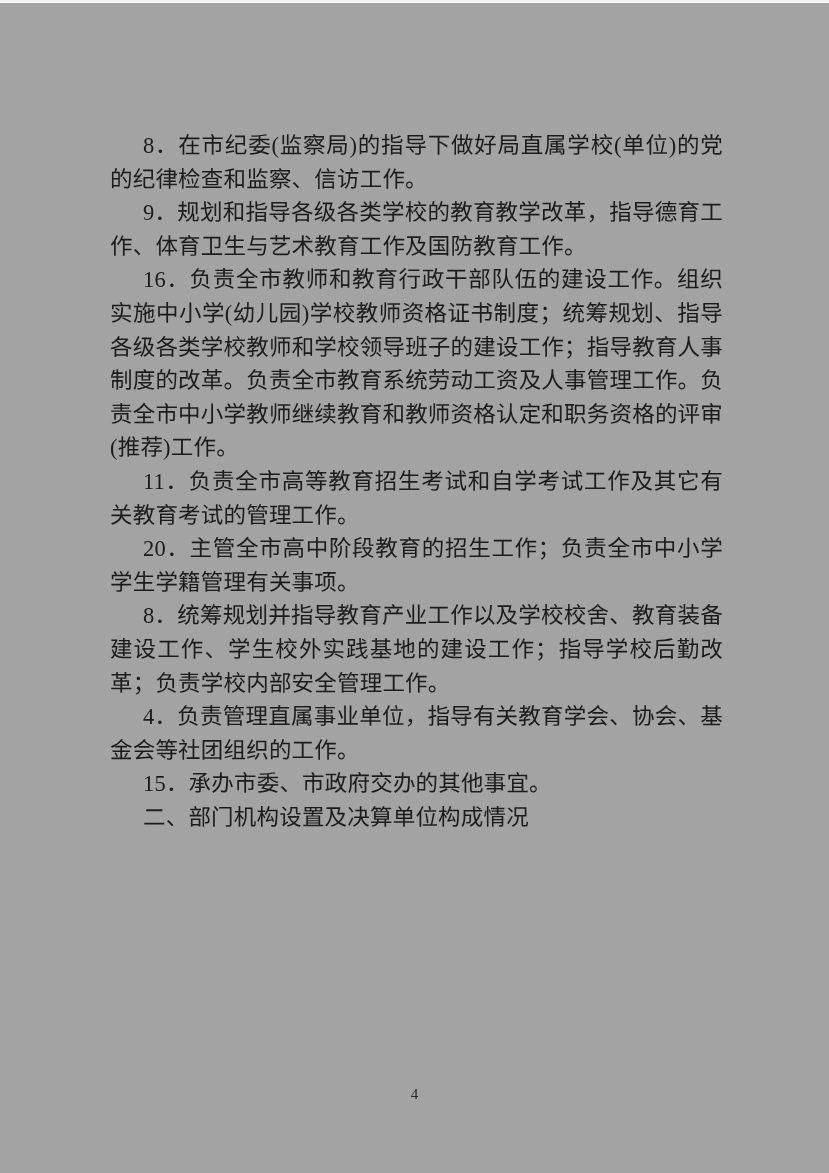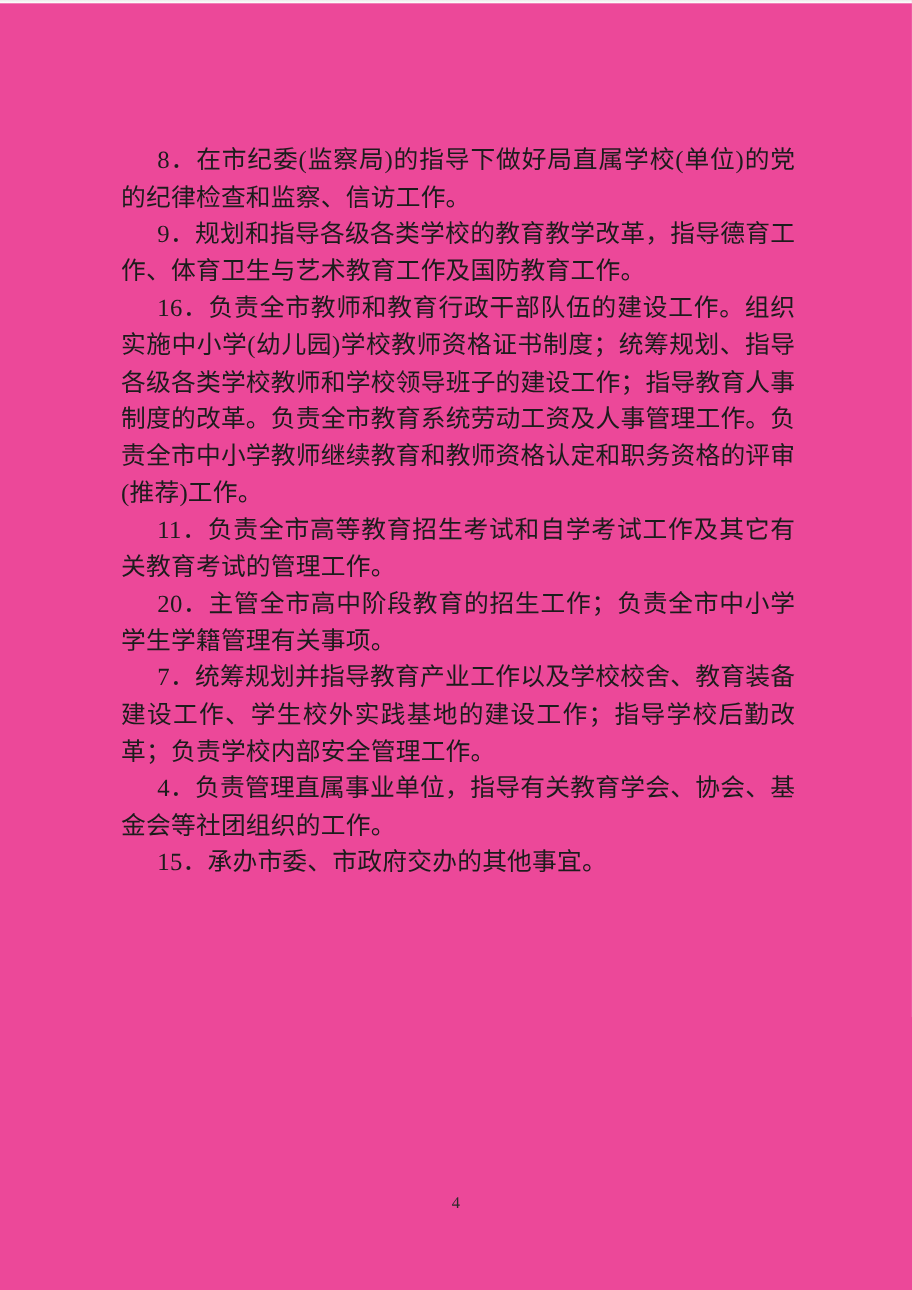--- a/index.html
+++ b/index.html
@@ -11,21 +11,21 @@
     width: 829px;
     height: 1173px;
     position: relative;
     font-family: "Liberation Serif", "DejaVu Serif", serif;
     color: #1c1c1c;
     overflow: hidden;
   }
   .page {
     position: absolute;
     inset: 0;
-    background: #ec4899;
+    background: #a3a3a3;
   }
   
   .page::before {
     content: "";
     position: absolute;
     top: 0; left: 0; right: 0;
     height: 3px;
     background: linear-gradient(#ececec, #ffffff);
   }
   .content {
@@ -57,21 +57,22 @@
 </head>
 <body>
 
 <div class="page">
   <main class="content">
     <p>8．在市纪委(监察局)的指导下做好局直属学校(单位)的党的纪律检查和监察、信访工作。</p>
     <p>9．规划和指导各级各类学校的教育教学改革，指导德育工作、体育卫生与艺术教育工作及国防教育工作。</p>
     <p>16．负责全市教师和教育行政干部队伍的建设工作。组织实施中小学(幼儿园)学校教师资格证书制度；统筹规划、指导各级各类学校教师和学校领导班子的建设工作；指导教育人事制度的改革。负责全市教育系统劳动工资及人事管理工作。负责全市中小学教师继续教育和教师资格认定和职务资格的评审(推荐)工作。</p>
     <p>11．负责全市高等教育招生考试和自学考试工作及其它有关教育考试的管理工作。</p>
     <p>20．主管全市高中阶段教育的招生工作；负责全市中小学学生学籍管理有关事项。</p>
-    <p>7．统筹规划并指导教育产业工作以及学校校舍、教育装备建设工作、学生校外实践基地的建设工作；指导学校后勤改革；负责学校内部安全管理工作。</p>
+    <p>8．统筹规划并指导教育产业工作以及学校校舍、教育装备建设工作、学生校外实践基地的建设工作；指导学校后勤改革；负责学校内部安全管理工作。</p>
     <p>4．负责管理直属事业单位，指导有关教育学会、协会、基金会等社团组织的工作。</p>
     <p>15．承办市委、市政府交办的其他事宜。</p>
+    <p>二、部门机构设置及决算单位构成情况</p>
   </main>
 
   <footer class="page-footer">
     <span>4</span>
   </footer>
 </div>
 
 </body></html>

